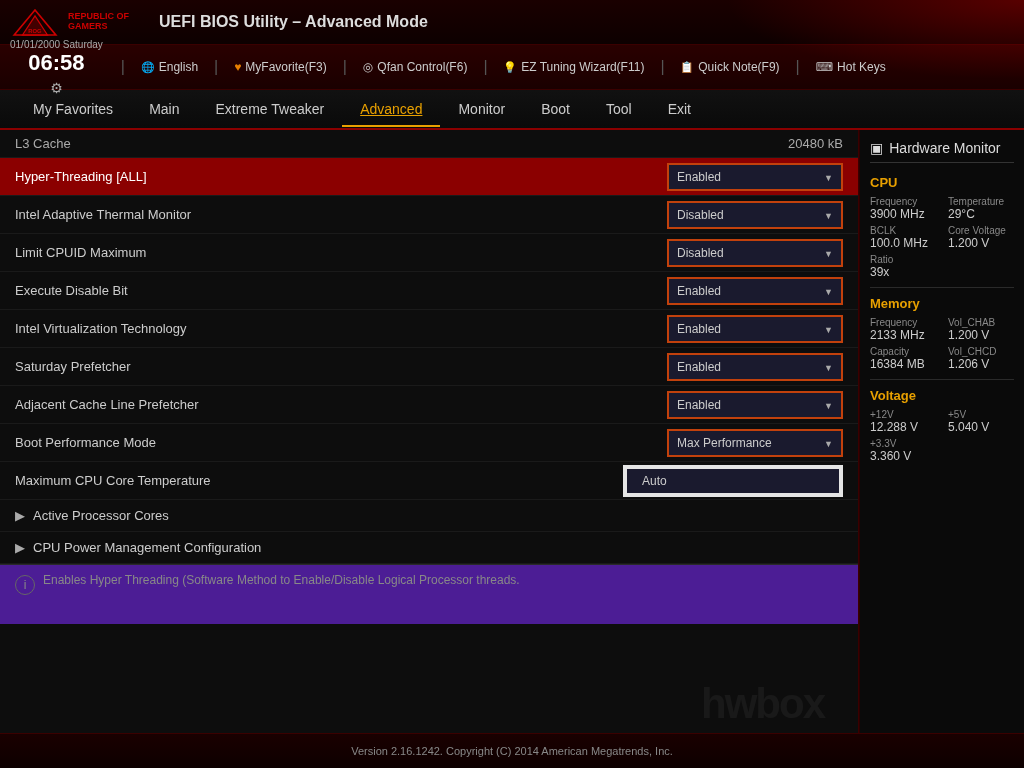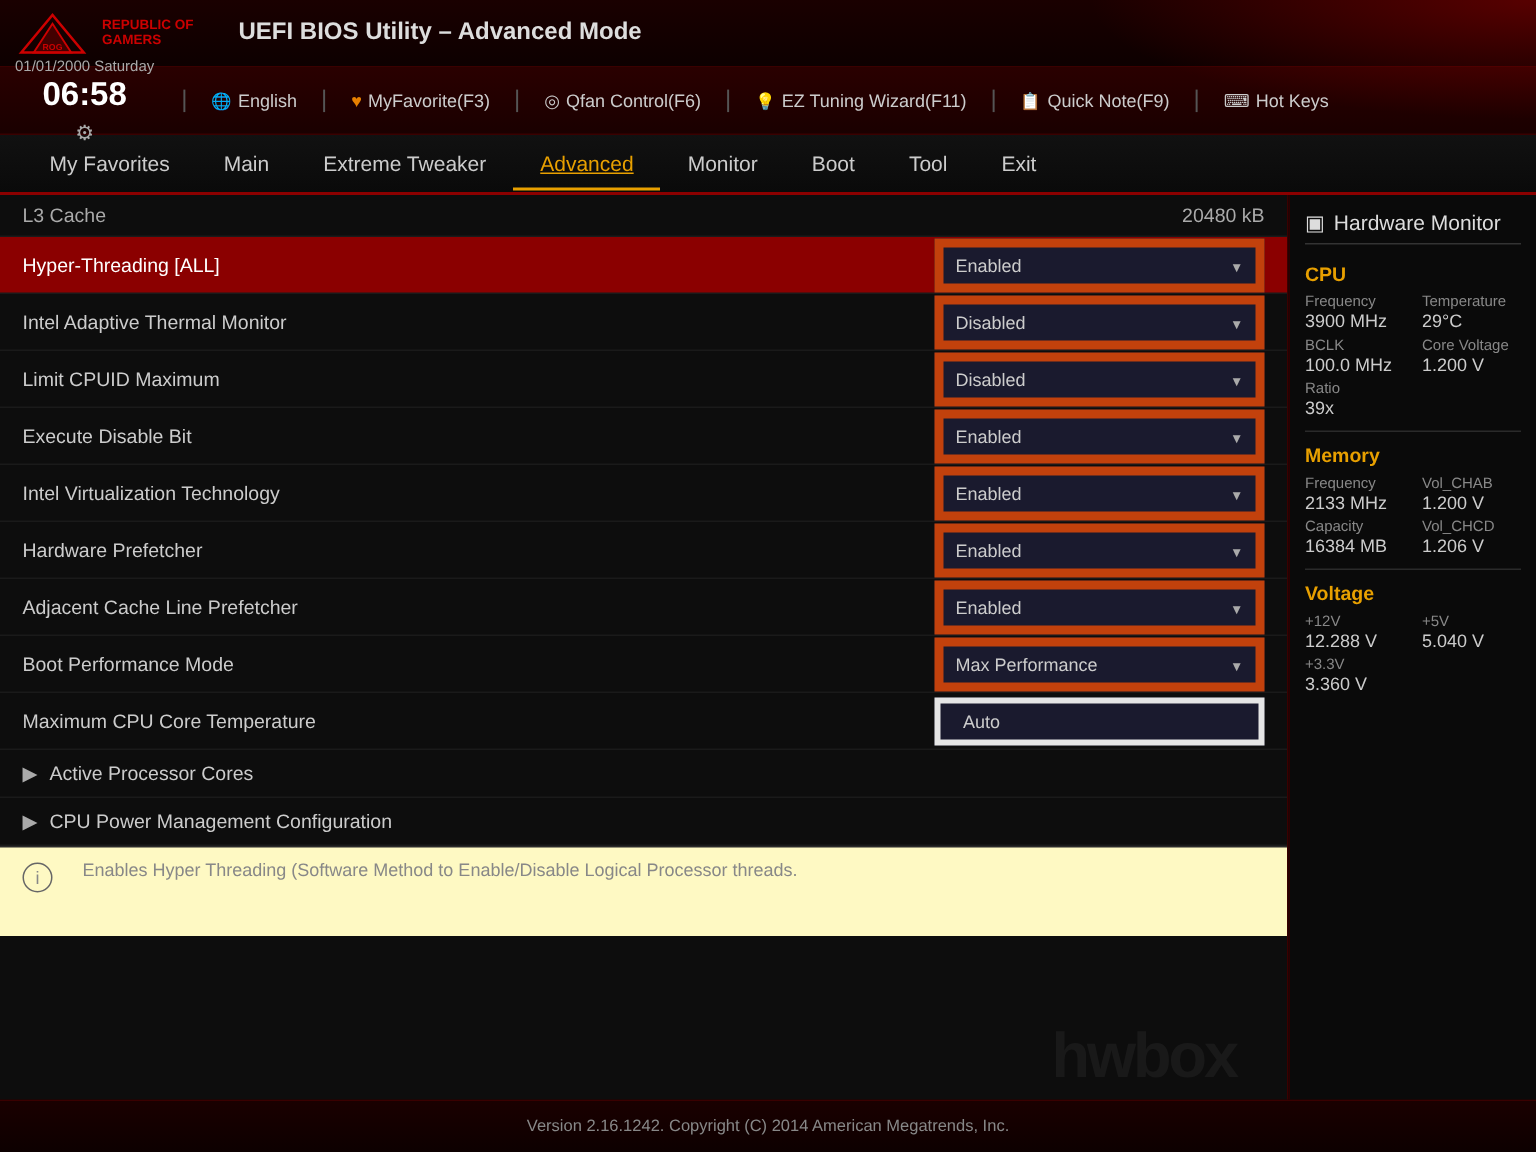--- a/index.html
+++ b/index.html
@@ -129,25 +129,25 @@
       cursor: pointer;
     }
     .setting-row.selected { background: #8b0000; }
     .setting-label {
       font-size: 13px;
       color: #ccc;
     }
     .setting-row.selected .setting-label { color: #fff; }
     .dropdown-control {
       background: #1a1a2e;
-      border: 6px solid #c2410c;
+      border: 2px solid #c2410c;
       color: #ccc;
       font-size: 12px;
       padding: 5px 8px;
-      width: 220px;
+      width: 176px;
       display: flex;
       justify-content: space-between;
       align-items: center;
       cursor: pointer;
     }
     .dropdown-arrow { color: #aaa; }
 
     .text-control {
       background: #1a1a2e;
       border: 1px solid #444;
@@ -167,22 +167,22 @@
       font-size: 13px;
       color: #ccc;
     }
     .expand-icon { color: #aaa; margin-right: 8px; }
 
     
     .bottom-info {
       padding: 8px 15px;
       display: flex;
       align-items: flex-start;
-      gap: 20px;
-      background: #fef9c3;
+      gap: 8px;
+      background: #4c1d95;
       border-top: 1px solid #2a2a2a;
       min-height: 60px;
     }
     .info-icon {
       width: 20px;
       height: 20px;
       border-radius: 50%;
       border: 1px solid #666;
       display: flex;
       align-items: center;
@@ -417,21 +417,21 @@
 
     <div class="setting-row">
       <span class="setting-label">Intel Virtualization Technology</span>
       <div class="dropdown-control">
         <span>Enabled</span>
         <span class="chevron-right dropdown-arrow"></span>
       </div>
     </div>
 
     <div class="setting-row">
-      <span class="setting-label">Hardware Prefetcher</span>
+      <span class="setting-label">Saturday Prefetcher</span>
       <div class="dropdown-control">
         <span>Enabled</span>
         <span class="chevron-right dropdown-arrow"></span>
       </div>
     </div>
 
     <div class="setting-row">
       <span class="setting-label">Adjacent Cache Line Prefetcher</span>
       <div class="dropdown-control">
         <span>Enabled</span>

